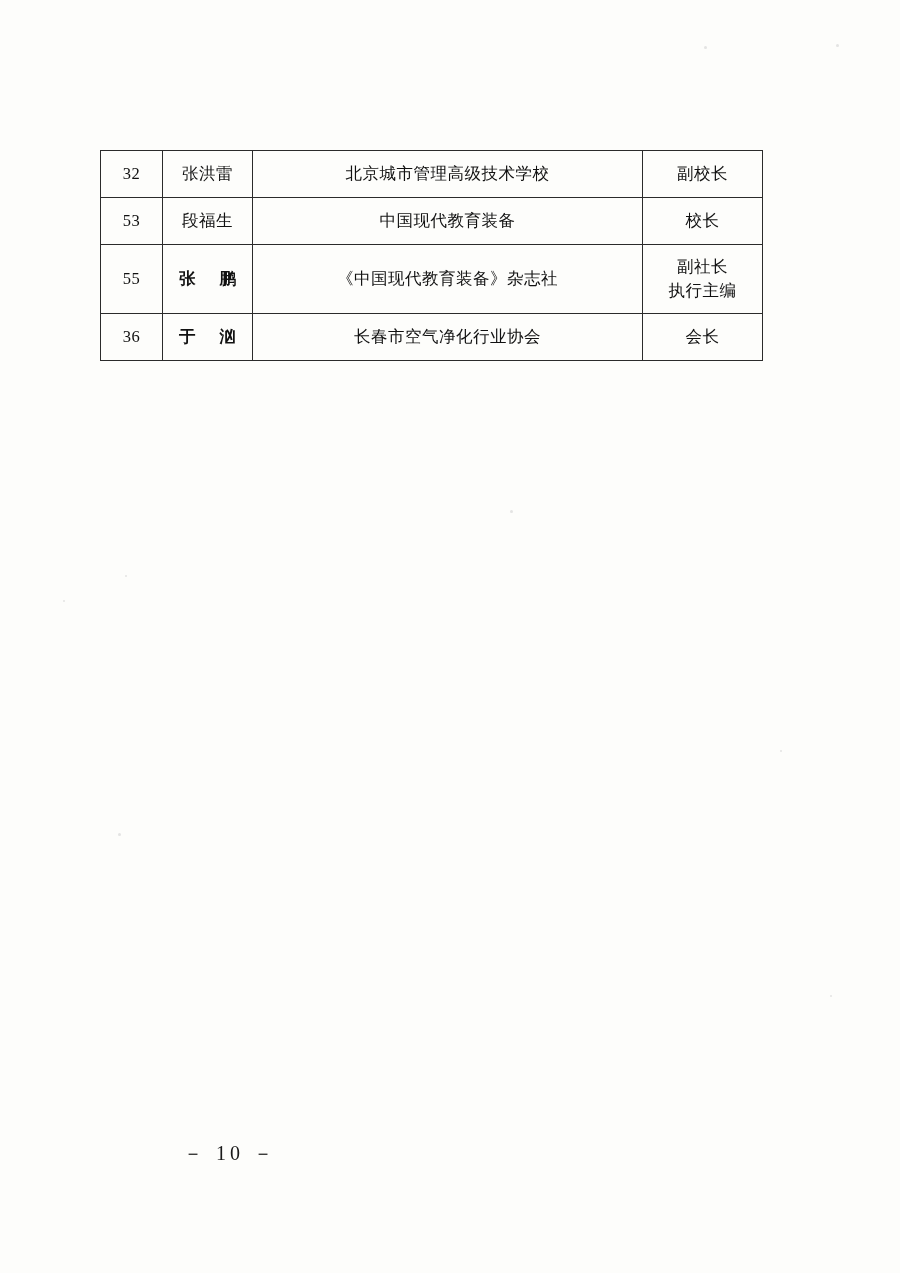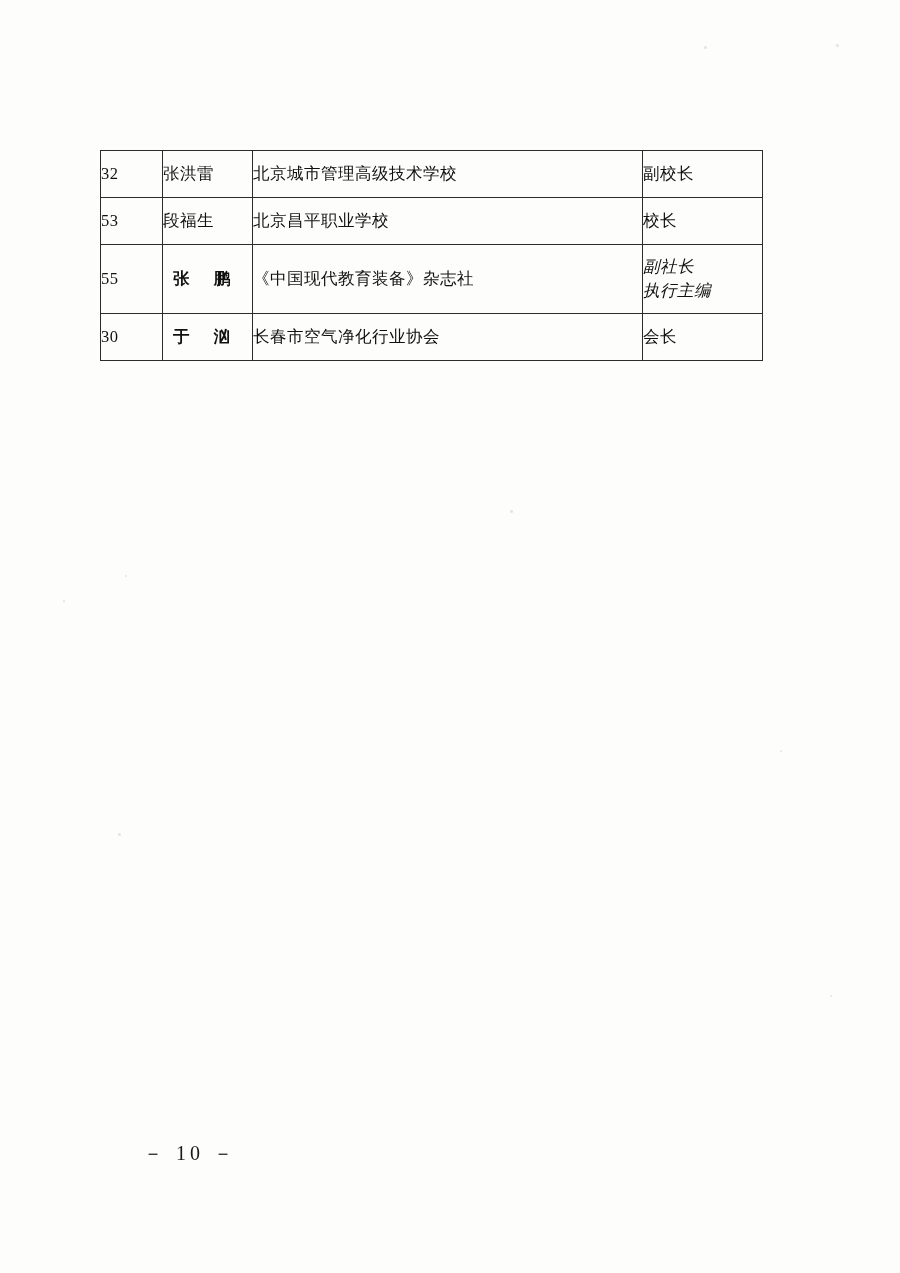--- a/index.html
+++ b/index.html
@@ -33,21 +33,21 @@
   .doc-table {
     position: absolute;
     left: 100px;
     top: 150px;
     width: 662px;
     border-collapse: collapse;
     table-layout: fixed;
   }
   .doc-table td {
     border: 1.3px solid #2b2b2b;
-    text-align: left;
+    text-align: center;
     vertical-align: middle;
     font-size: 16.5px;
     line-height: 1.5;
     padding: 0;
     color: #111;
     letter-spacing: 0.5px;
   }
   .col-idx { width: 62px; }
   .col-name { width: 90px; }
   .col-org { width: 390px; }
@@ -74,32 +74,32 @@
   }
   .cell-title {
     letter-spacing: 1.5px;
   }
   .two-line {
     display: flex;
     flex-direction: column;
     justify-content: center;
     gap: 2px;
     line-height: 1.35;
-    font-style: italic;
   }
   .page-number {
     position: absolute;
     left: 0;
     top: 1140px;
     width: 380px;
     text-align: center;
     font-size: 20px;
     letter-spacing: 4px;
     font-family: "Liberation Serif", "DejaVu Serif", serif;
     color: #1a1a1a;
+    padding-left: 40px;
   }
 </style>
 </head>
 <body>
 
 <div class="page">
 
   <span class="speck" style="left:704px; top:46px; width:3px; height:3px;"></span>
   <span class="speck" style="left:836px; top:44px; width:3px; height:3px;"></span>
   <span class="speck" style="left:510px; top:510px; width:3px; height:3px;"></span>
@@ -119,36 +119,36 @@
     <tbody>
       <tr class="r-normal">
         <td class="cell-idx">32</td>
         <td class="cell-name">张洪雷</td>
         <td class="cell-org">北京城市管理高级技术学校</td>
         <td class="cell-title">副校长</td>
       </tr>
       <tr class="r-normal">
         <td class="cell-idx">53</td>
         <td class="cell-name">段福生</td>
-        <td class="cell-org">北京昌平职业学校</td>
+        <td class="cell-org">中国现代教育装备</td>
         <td class="cell-title">校长</td>
       </tr>
       <tr class="r-tall">
         <td class="cell-idx">55</td>
         <td class="cell-name spaced">张 鹏</td>
         <td class="cell-org">《中国现代教育装备》杂志社</td>
         <td class="cell-title">
           <div class="two-line">
             <span>副社长</span>
             <span>执行主编</span>
           </div>
         </td>
       </tr>
       <tr class="r-normal">
-        <td class="cell-idx">30</td>
+        <td class="cell-idx">36</td>
         <td class="cell-name spaced">于 汹</td>
         <td class="cell-org">长春市空气净化行业协会</td>
         <td class="cell-title">会长</td>
       </tr>
     </tbody>
   </table>
 
   <div class="page-number">－ 10 －</div>
 
 </div>

